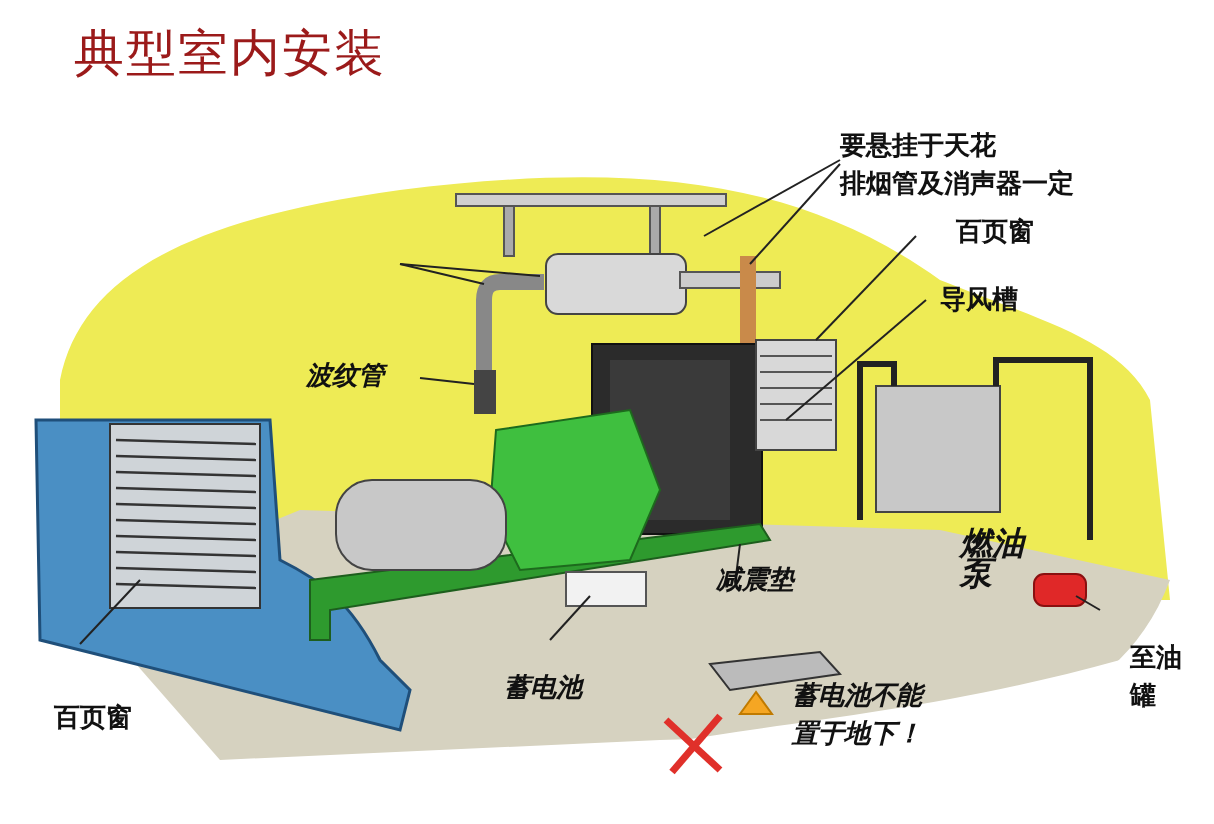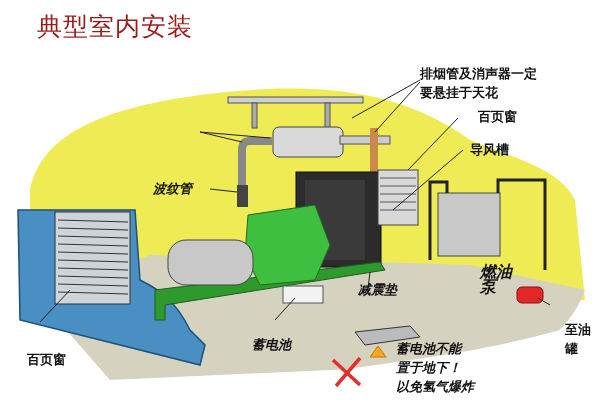--- a/index.html
+++ b/index.html
@@ -94,35 +94,34 @@
         <line x1="550" y1="305" x2="538" y2="298"></line>
       <line x1="368" y1="288" x2="370" y2="272"></line>
         <line x1="275" y1="320" x2="295" y2="298"></line>
       <line x1="40" y1="322" x2="70" y2="290"></line>
     </g>
   </svg>
 
   <div class="title" style="color:#9b1a1a">典型室内安装</div>
 
   <div class="lbl" style="left:420px;top:64px;">
+    <div>要悬挂于天花</div>
     <div>排烟管及消声器一定</div>
-    <div>要悬挂于天花</div>
   </div>
   <div class="lbl" style="left:478px;top:107px;">百页窗</div>
-  <div class="lbl" style="left:470px;top:141px;font-family:Liberation Mono, monospace;">导风槽</div>
+  <div class="lbl" style="left:470px;top:141px;">导风槽</div>
   <div class="lbl" style="left:153px;top:179px;font-style:italic;">波纹管</div>
   <div class="lbl it" style="left:480px;top:264px;font-size:16px;line-height:15px;">
     <div>燃油</div>
     <div>泵</div>
   </div>
   <div class="lbl" style="left:565px;top:320px;">
     <div>至油</div>
     <div>罐</div>
   </div>
   <div class="lbl it" style="left:358px;top:280px;font-family:Liberation Serif, serif;">减震垫</div>
   <div class="lbl it" style="left:252px;top:335px;font-style:italic;">蓄电池</div>
   <div class="lbl" style="left:27px;top:350px;">百页窗</div>
   <div class="lbl it" style="left:396px;top:339px;">
     <div>蓄电池不能</div>
     <div>置于地下！</div>
-    <div>以免氢气爆炸</div>
   </div>
 </div>
 
 </body></html>

